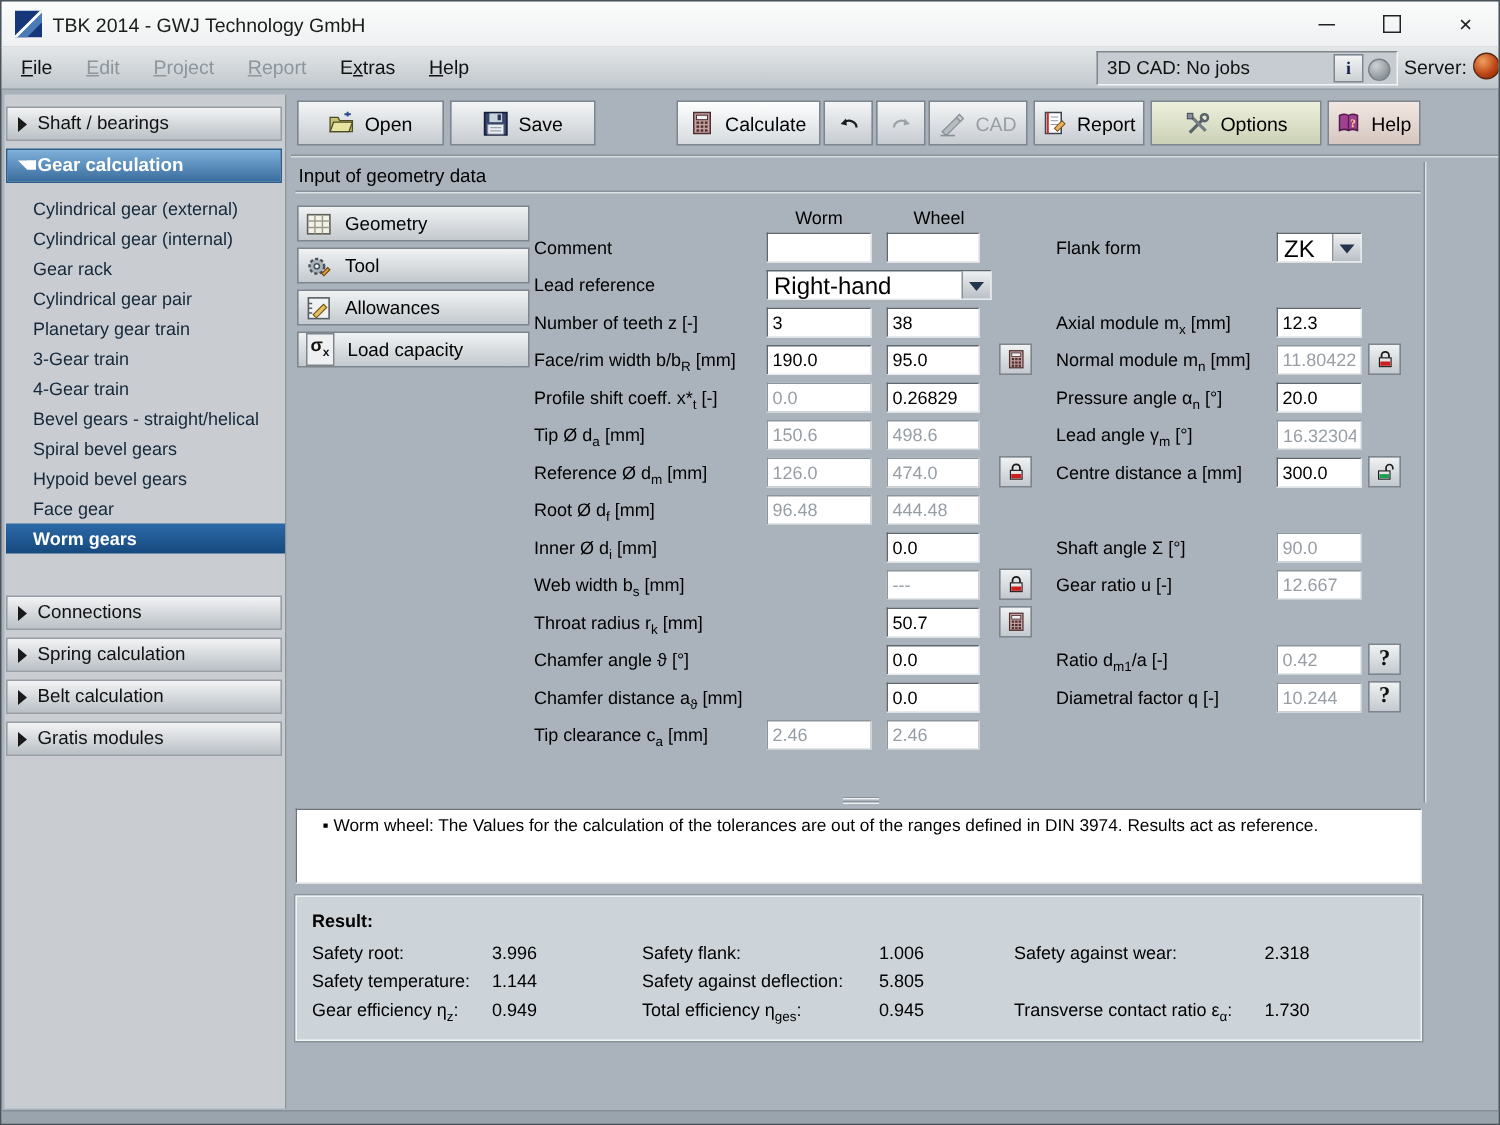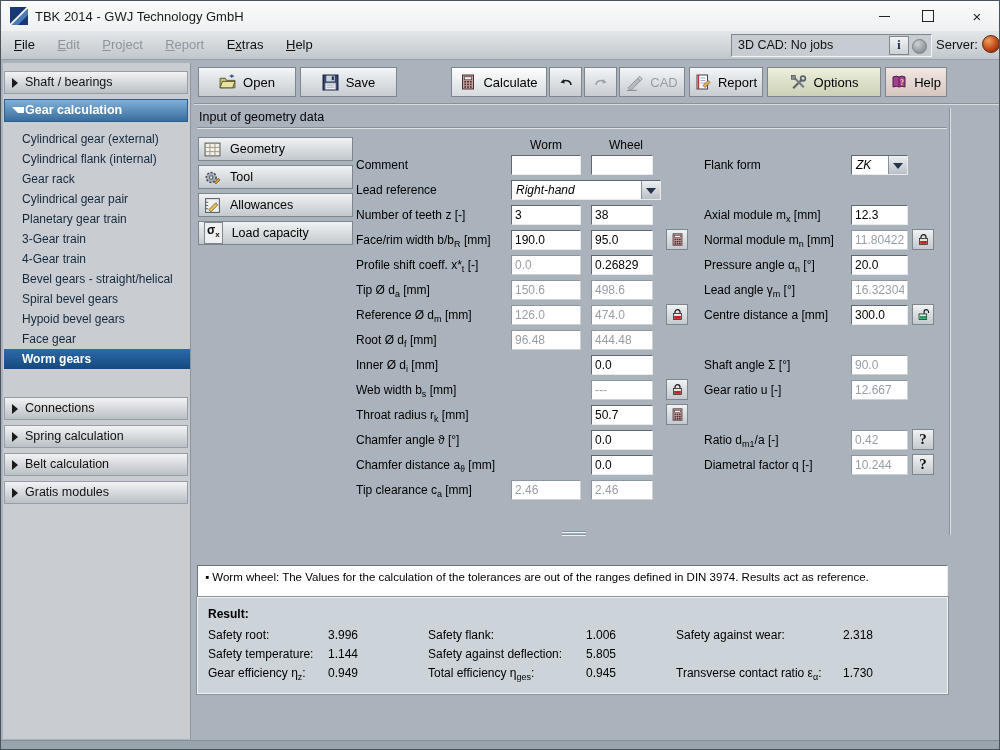--- a/index.html
+++ b/index.html
@@ -46,30 +46,30 @@
   .groove-v{position:absolute;left:948px;top:107px;width:0;height:427px;border-left:1px solid #878f97;border-right:1px solid #dde2e5;}
   .navbtn{position:absolute;left:197px;width:155px;height:24px;box-sizing:border-box;background:linear-gradient(#f0f2f3,#c3c9ce);border:1px solid #7d858d;display:flex;align-items:center;gap:9px;padding-left:5px;font-size:12.5px;color:#000;}
   .colhdr{position:absolute;top:137px;width:70px;text-align:center;font-size:12px;color:#000;}
   .row{position:absolute;left:0;width:1000px;height:20px;}
   .lbl{position:absolute;top:3px;font-size:12px;color:#000;white-space:nowrap;}
   .lbl sub{font-size:9px;}
   .lbl-m{left:355px;} .lbl-r{left:703px;}
   .fld{position:absolute;top:0;height:20px;box-sizing:border-box;background:#fff;border:1px solid;border-color:#5f676f #e6eaec #e6eaec #5f676f;font:12px "Liberation Sans","DejaVu Sans",sans-serif;color:#000;padding:0 3px;}
   .fld.ro{color:#979ea5;border-color:#8d959c #ccd1d5 #ccd1d5 #8d959c;}
   .f-worm{left:510px;width:70px;} .f-wheel{left:590px;width:62px;} .f-r{left:850px;width:57px;}
-  .combo{position:absolute;top:0;height:20px;box-sizing:border-box;background:#fff;border:1px solid;border-color:#5f676f #e6eaec #e6eaec #5f676f;font-size:12px;color:#000;font-style:italic;}
+  .combo{position:absolute;top:0;height:20px;box-sizing:border-box;background:#fff;border:1px solid;border-color:#5f676f #e6eaec #e6eaec #5f676f;font-size:16px;color:#000;}
   .combo .ctext{position:absolute;left:4px;top:2px;white-space:nowrap;}
   .combo .cbtn{position:absolute;right:0;top:0;width:18px;height:18px;background:linear-gradient(#eef0f2,#b9c0c6);border-left:1px solid #8a9299;}
   .combo .cbtn:after{content:"";position:absolute;left:4px;top:7px;width:0;height:0;border-left:5px solid transparent;border-right:5px solid transparent;border-top:6px solid #24344a;}
   .sbtn{position:absolute;top:-1px;width:22px;height:21px;box-sizing:border-box;background:linear-gradient(#f0f2f3,#c3c9ce);border:1px solid #7d858d;display:flex;align-items:center;justify-content:center;}
   .b-m{left:665px;} .b-r{left:911px;}
   .qmark{font-family:"Liberation Serif","DejaVu Serif",serif;font-weight:bold;font-size:15px;color:#111;}
   .splitter{position:absolute;left:561px;top:530px;width:24px;height:6px;}
   .splitter div{height:1px;background:#eef1f3;border-top:1px solid #8a9299;margin-bottom:1px;}
-  .warnbox{position:absolute;left:196px;top:538px;width:751px;height:50px;box-sizing:border-box;background:#fff;border:1px solid;border-color:#6b737b #e8ecef #e8ecef #6b737b;font-size:11.5px;color:#000;padding:5px 7px;margin-top:26px;}
+  .warnbox{position:absolute;left:196px;top:538px;width:751px;height:50px;box-sizing:border-box;background:#fff;border:1px solid;border-color:#6b737b #e8ecef #e8ecef #6b737b;font-size:11.5px;color:#000;padding:5px 17px;}
   .resultbox{position:absolute;left:196px;top:596px;width:751px;height:97px;box-sizing:border-box;background:#ccd3d9;border:1px solid #f0f3f4;box-shadow:0 0 0 1px #8a929a;}
   .r-title{position:absolute;left:10px;top:9px;font-size:12px;font-weight:bold;color:#000;}
   .r-lbl{position:absolute;font-size:12px;color:#000;white-space:nowrap;}
   .r-val{position:absolute;font-size:12px;color:#000;}
   .r-lbl sub{font-size:9px;}
   .sigma-ic{font-size:12px;font-weight:bold;color:#111;border:1px solid #7d858d;background:#eef0f2;padding:0 2px;line-height:14px;}
   .bottomband{position:absolute;left:0;bottom:0;width:100%;height:8px;background:#9aa4ad;border-top:1px solid #848e97;}
 </style>
 </head>
 <body>
@@ -192,21 +192,21 @@
       <path d="M8 3 V13" stroke="#521c4a" stroke-width="0.8"></path>
       <text x="11" y="10.5" font-size="7.5" font-weight="bold" fill="#ffe080" text-anchor="middle" font-family="Liberation Serif,serif">?</text>
     </svg>
     <span>Help</span>
   </div>
 
   <div class="sidebar">
     <div class="side-header" style="top:8px;"><span class="arrow"></span><span>Shaft / bearings</span></div>
     <div class="side-header blue" style="top:36px;"><span class="arrow"></span><span>Gear calculation</span></div>
     <div class="side-item" style="top:66px;">Cylindrical gear (external)</div>
-    <div class="side-item" style="top:86px;">Cylindrical flank (internal)</div>
+    <div class="side-item" style="top:86px;">Cylindrical gear (internal)</div>
     <div class="side-item" style="top:106px;">Gear rack</div>
     <div class="side-item" style="top:126px;">Cylindrical gear pair</div>
     <div class="side-item" style="top:146px;">Planetary gear train</div>
     <div class="side-item" style="top:166px;">3-Gear train</div>
     <div class="side-item" style="top:186px;">4-Gear train</div>
     <div class="side-item" style="top:206px;">Bevel gears - straight/helical</div>
     <div class="side-item" style="top:226px;">Spiral bevel gears</div>
     <div class="side-item" style="top:246px;">Hypoid bevel gears</div>
     <div class="side-item" style="top:266px;">Face gear</div>
     <div class="side-item selected" style="top:286px;">Worm gears</div>

